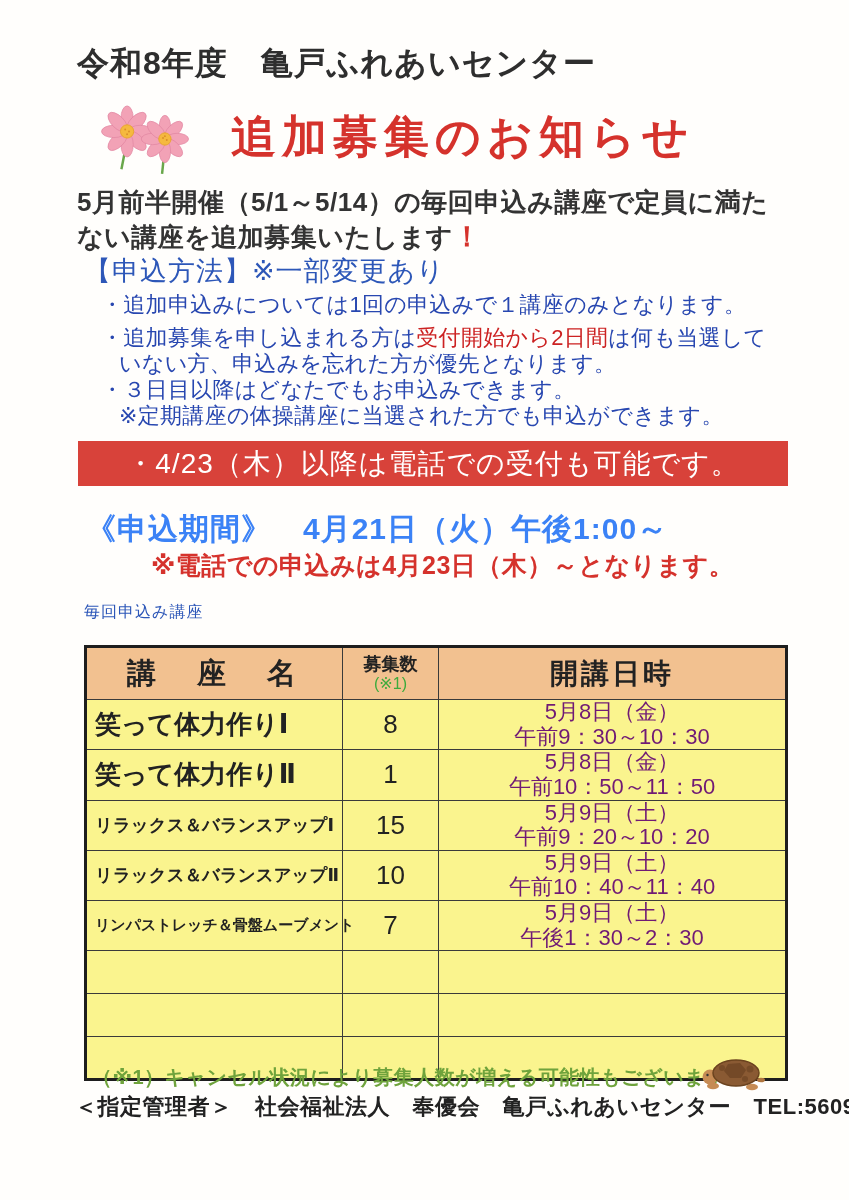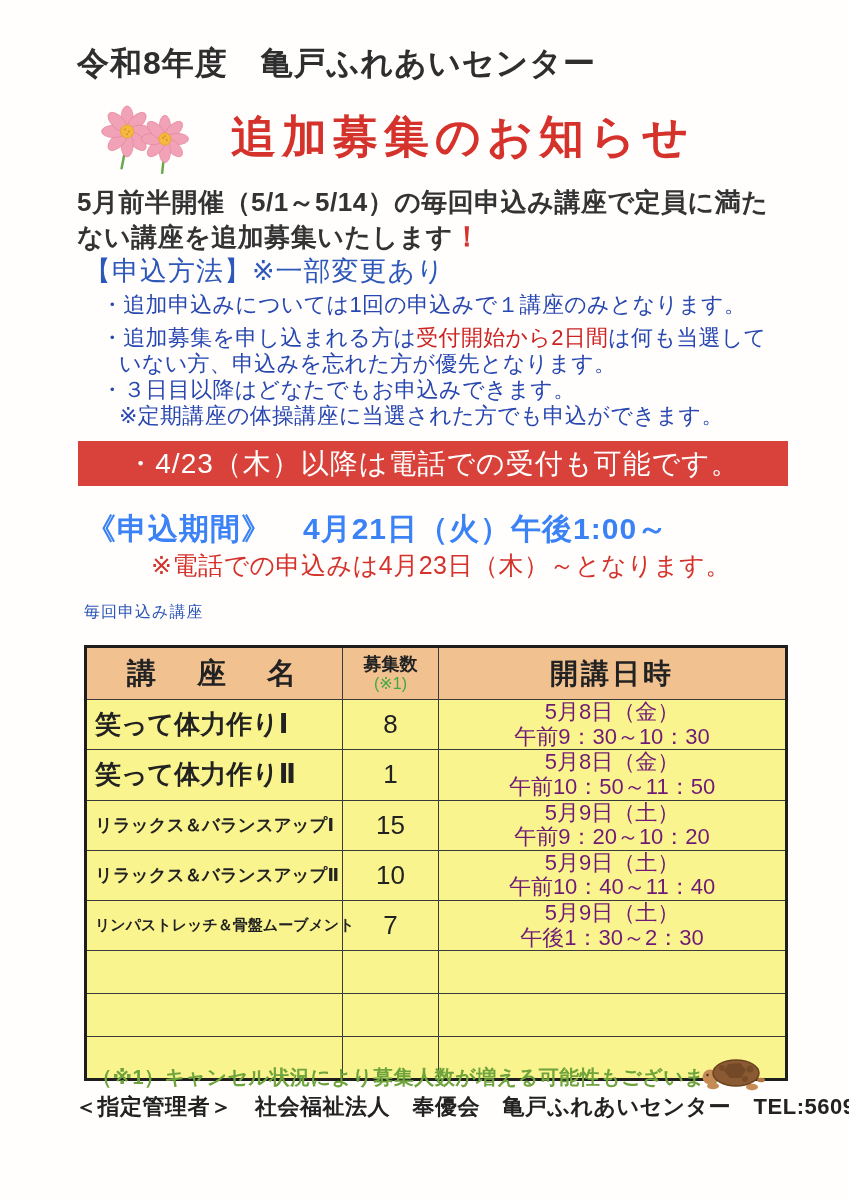--- a/index.html
+++ b/index.html
@@ -51,21 +51,21 @@
     color: #ffffff; font-size: 28px; line-height: 45px;
     text-align: center; letter-spacing: 1px; white-space: nowrap;
   }
   .period-line {
     left: 86px; top: 501px;
     font-size: 30px; font-weight: bold; color: #3b82f6;
     letter-spacing: 1px; white-space: nowrap; margin-top: 8px;
   }
   .period-phone-note {
     left: 151px; top: 549px;
-    font-size: 25px; font-weight: normal; color: #d5322c;
+    font-size: 25px; font-weight: bold; color: #d5322c;
     letter-spacing: 0.5px; white-space: nowrap;
   }
   .table-label {
     left: 84px; top: 602px;
     font-size: 16px; color: #2d57b8; letter-spacing: 1px; white-space: nowrap; text-align: center;
   }
 
   .course-table {
     position: absolute; left: 84px; top: 645px;
     width: 701px;

